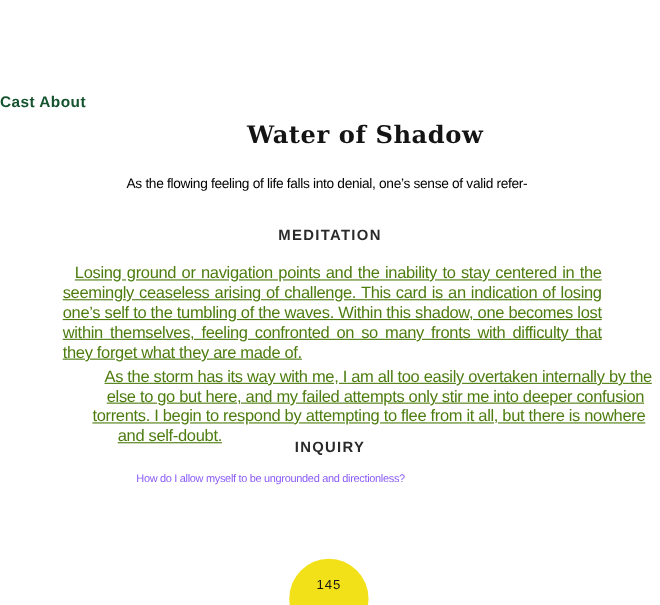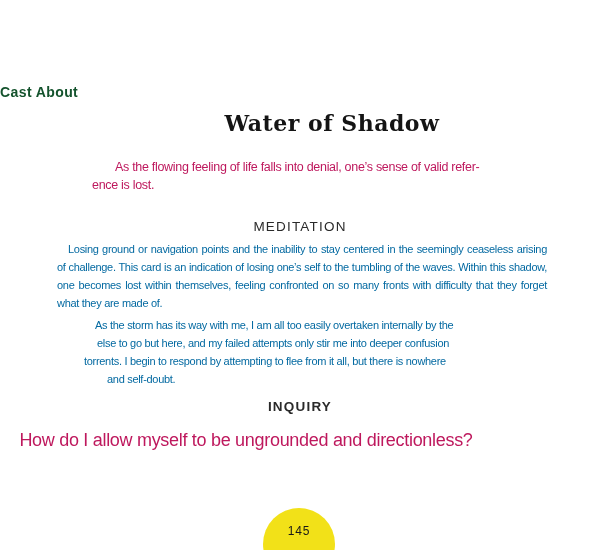--- a/index.html
+++ b/index.html
@@ -38,65 +38,66 @@
     padding-left: 32px;
   }
   .intro {
     position: absolute;
     top: 158px;
     left: 92px;
     width: 460px;
     font-size: 12.5px;
     letter-spacing: -0.3px;
     line-height: 18px;
-    color: #be185d;
+    color: #000000;
   }
   .intro .line-1 { margin-left: 23px; }
   .section-heading {
     position: absolute;
     left: 0;
     width: 600px;
     text-align: center;
     font-size: 13.5px;
     font-weight: normal;
     letter-spacing: 1.2px;
     color: #2a2a2a;
   }
-  .heading-meditation { top: 219px; }
+  .heading-meditation { top: 206px; font-weight: bold; }
   .heading-inquiry { top: 399px; font-weight: bold; }
   .meditation-body {
     position: absolute;
     top: 240px;
     left: 57px;
     width: 490px;
-    font-size: 11px;
+    font-size: 15px;
     letter-spacing: -0.3px;
     line-height: 18px;
-    color: #0369a1;
+    color: #4d7c0f;
+    text-decoration: underline;
   }
   .meditation-paragraph {
     margin: 0;
     text-align: justify;
     text-indent: 11px;
   }
   .reflection { margin-top: 4px; }
   .reflection .line { white-space: nowrap; }
   .reflection .r-line-0 { margin-left: 38px; }
   .reflection .r-line-1 { margin-left: 27px; }
   .reflection .r-line-2 { margin-left: 40px; }
   .reflection .r-line-3 { margin-left: 50px; }
   .inquiry-question {
     position: absolute;
     top: 430px;
     left: 0;
     width: 492px;
     text-align: center;
-    font-size: 18px;
+    font-size: 10px;
     letter-spacing: -0.3px;
-    color: #be185d;
+    color: #8b5cf6;
   }
   .page-marker {
     position: absolute;
     top: 508px;
     left: 263px;
     width: 72px;
     height: 72px;
     border-radius: 50%;
     background: #f2e118;
   }
@@ -116,21 +117,20 @@
 <body>
 
 <div class="page">
 
   <div class="kicker">Cast About</div>
 
   <div class="title">Water of Shadow</div>
 
   <div class="intro">
     <div class="line-1">As the flowing feeling of life falls into denial, one’s sense of valid refer-</div>
-    <div class="line-2">ence is lost.</div>
   </div>
 
   <div class="section-heading heading-meditation">MEDITATION</div>
 
   <div class="meditation-body">
     <p class="meditation-paragraph">Losing ground or navigation points and the inability to stay centered in the seemingly ceaseless arising of challenge. This card is an indication of losing one’s self to the tumbling of the waves. Within this shadow, one becomes lost within themselves, feeling confronted on so many fronts with difficulty that they forget what they are made of.</p>
     <div class="reflection">
       <div class="line r-line-0">As the storm has its way with me, I am all too easily overtaken internally by the</div>
       <div class="line r-line-2">else to go but here, and my failed attempts only stir me into deeper confusion</div>
       <div class="line r-line-1">torrents. I begin to respond by attempting to flee from it all, but there is nowhere</div>

